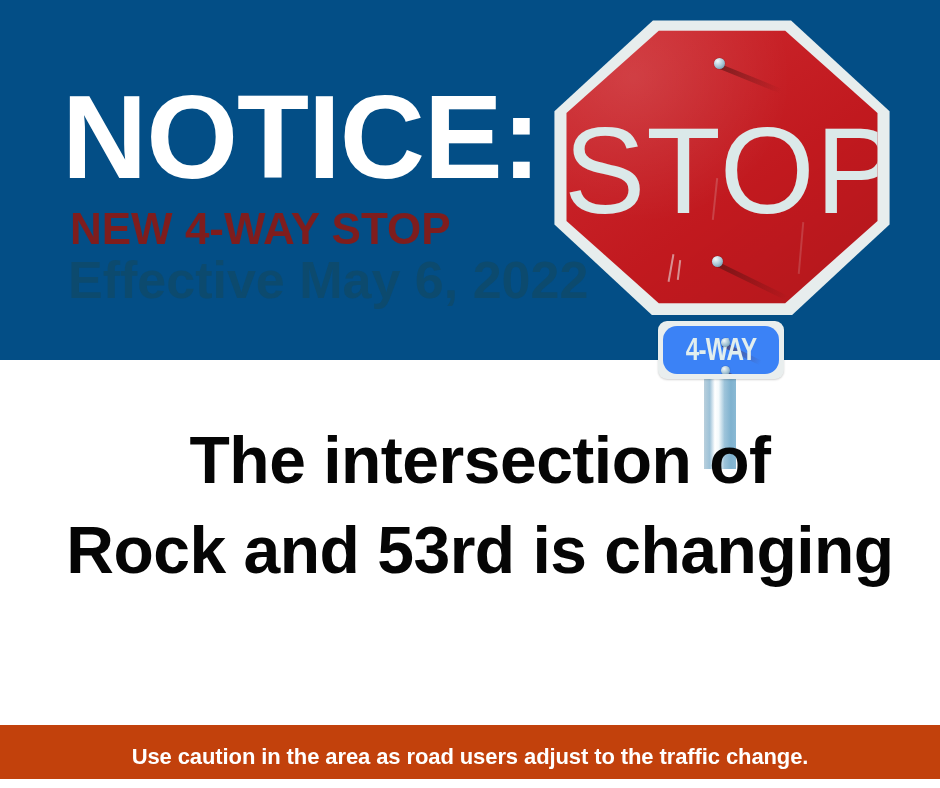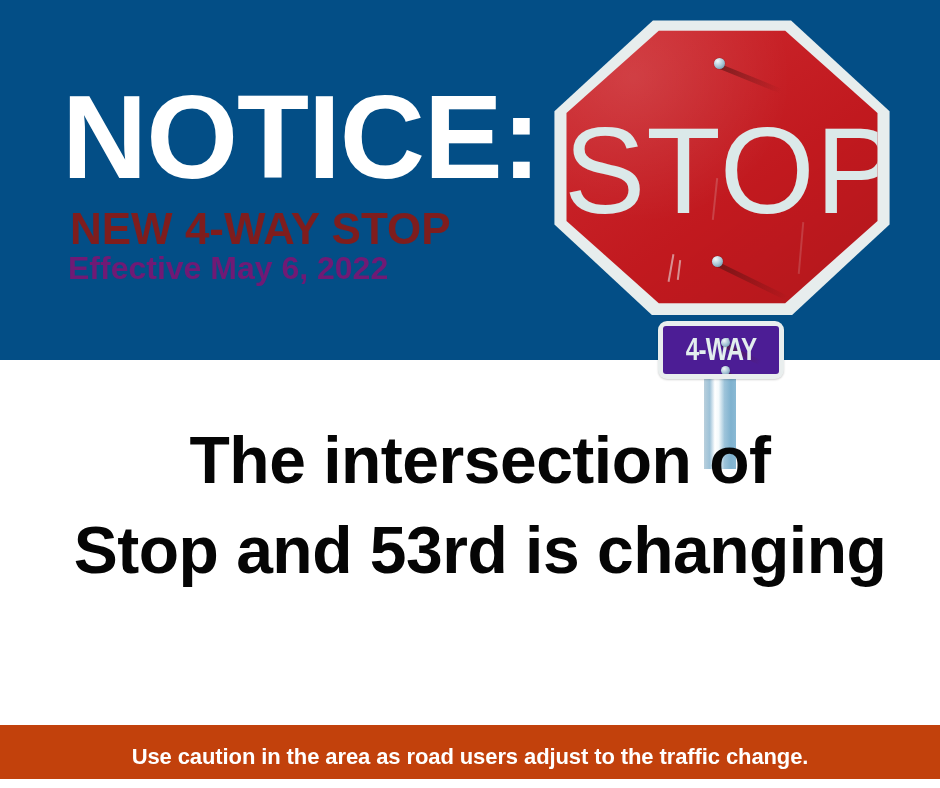--- a/index.html
+++ b/index.html
@@ -58,25 +58,25 @@
     line-height: 48px;
     font-weight: bold;
     color: #7f1d1d;
     letter-spacing: 0px;
     white-space: nowrap;
   }
 
   .notice-sub2 {
     position: absolute;
     left: 68px;
-    top: 244px;
-    font-size: 32px;
+    top: 256px;
+    font-size: 52px;
     line-height: 48px;
     font-weight: bold;
-    color: #701a75;
+    color: #0c4a6e;
     letter-spacing: 0px;
     white-space: nowrap;
   }
 
   
   .sign-assembly {
     position: absolute;
     left: 548px;
     top: 16px;
     width: 348px;
@@ -118,22 +118,22 @@
     border-radius: 9px;
     background: #e9eeee;
     box-shadow: 0 1px 2px rgba(0,0,0,.18);
   }
   .way-plate-inner {
     position: absolute;
     left: 5px;
     top: 5px;
     right: 5px;
     bottom: 5px;
-    border-radius: 3px;
-    background: #4c1d95;
+    border-radius: 14px;
+    background: #3b82f6;
     overflow: hidden;
   }
   .way-plate-text {
     position: absolute;
     left: 0;
     top: 0;
     width: 100%;
     height: 100%;
     display: flex;
     align-items: center;
@@ -335,20 +335,20 @@
         <div class="oct-streak s2"></div>
         <div class="stop-text">STOP</div>
         <div class="oct-bolt top"></div>
         <div class="oct-bolt bot"></div>
       </div>
     </div>
   </div>
 
   <div class="body-message">
     <span class="body-line">The intersection of</span>
-    <span class="body-line">Stop and 53rd is changing</span>
+    <span class="body-line">Rock and 53rd is changing</span>
   </div>
 
   <div class="caution-bar">
     <div class="caution-text">Use caution in the area as road users adjust to the traffic change.</div>
   </div>
 
 </div>
 
 </body></html>

